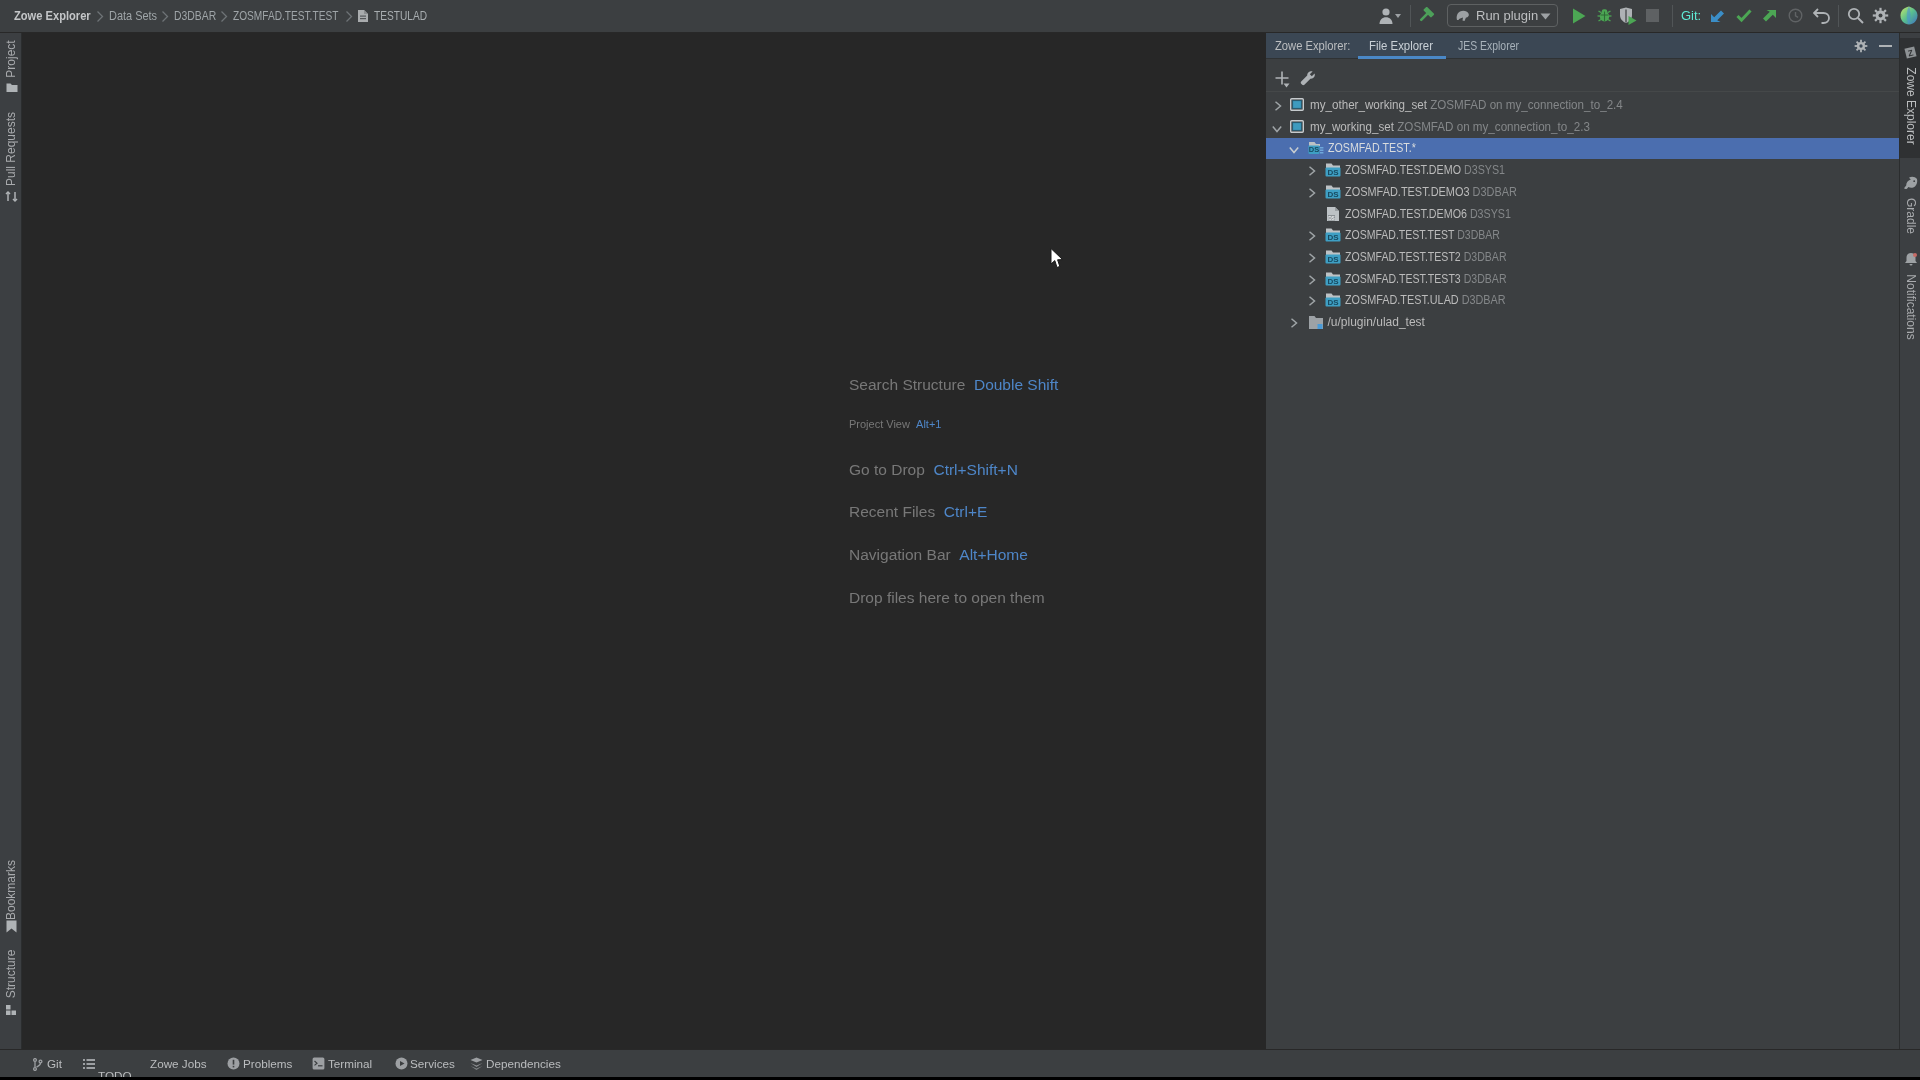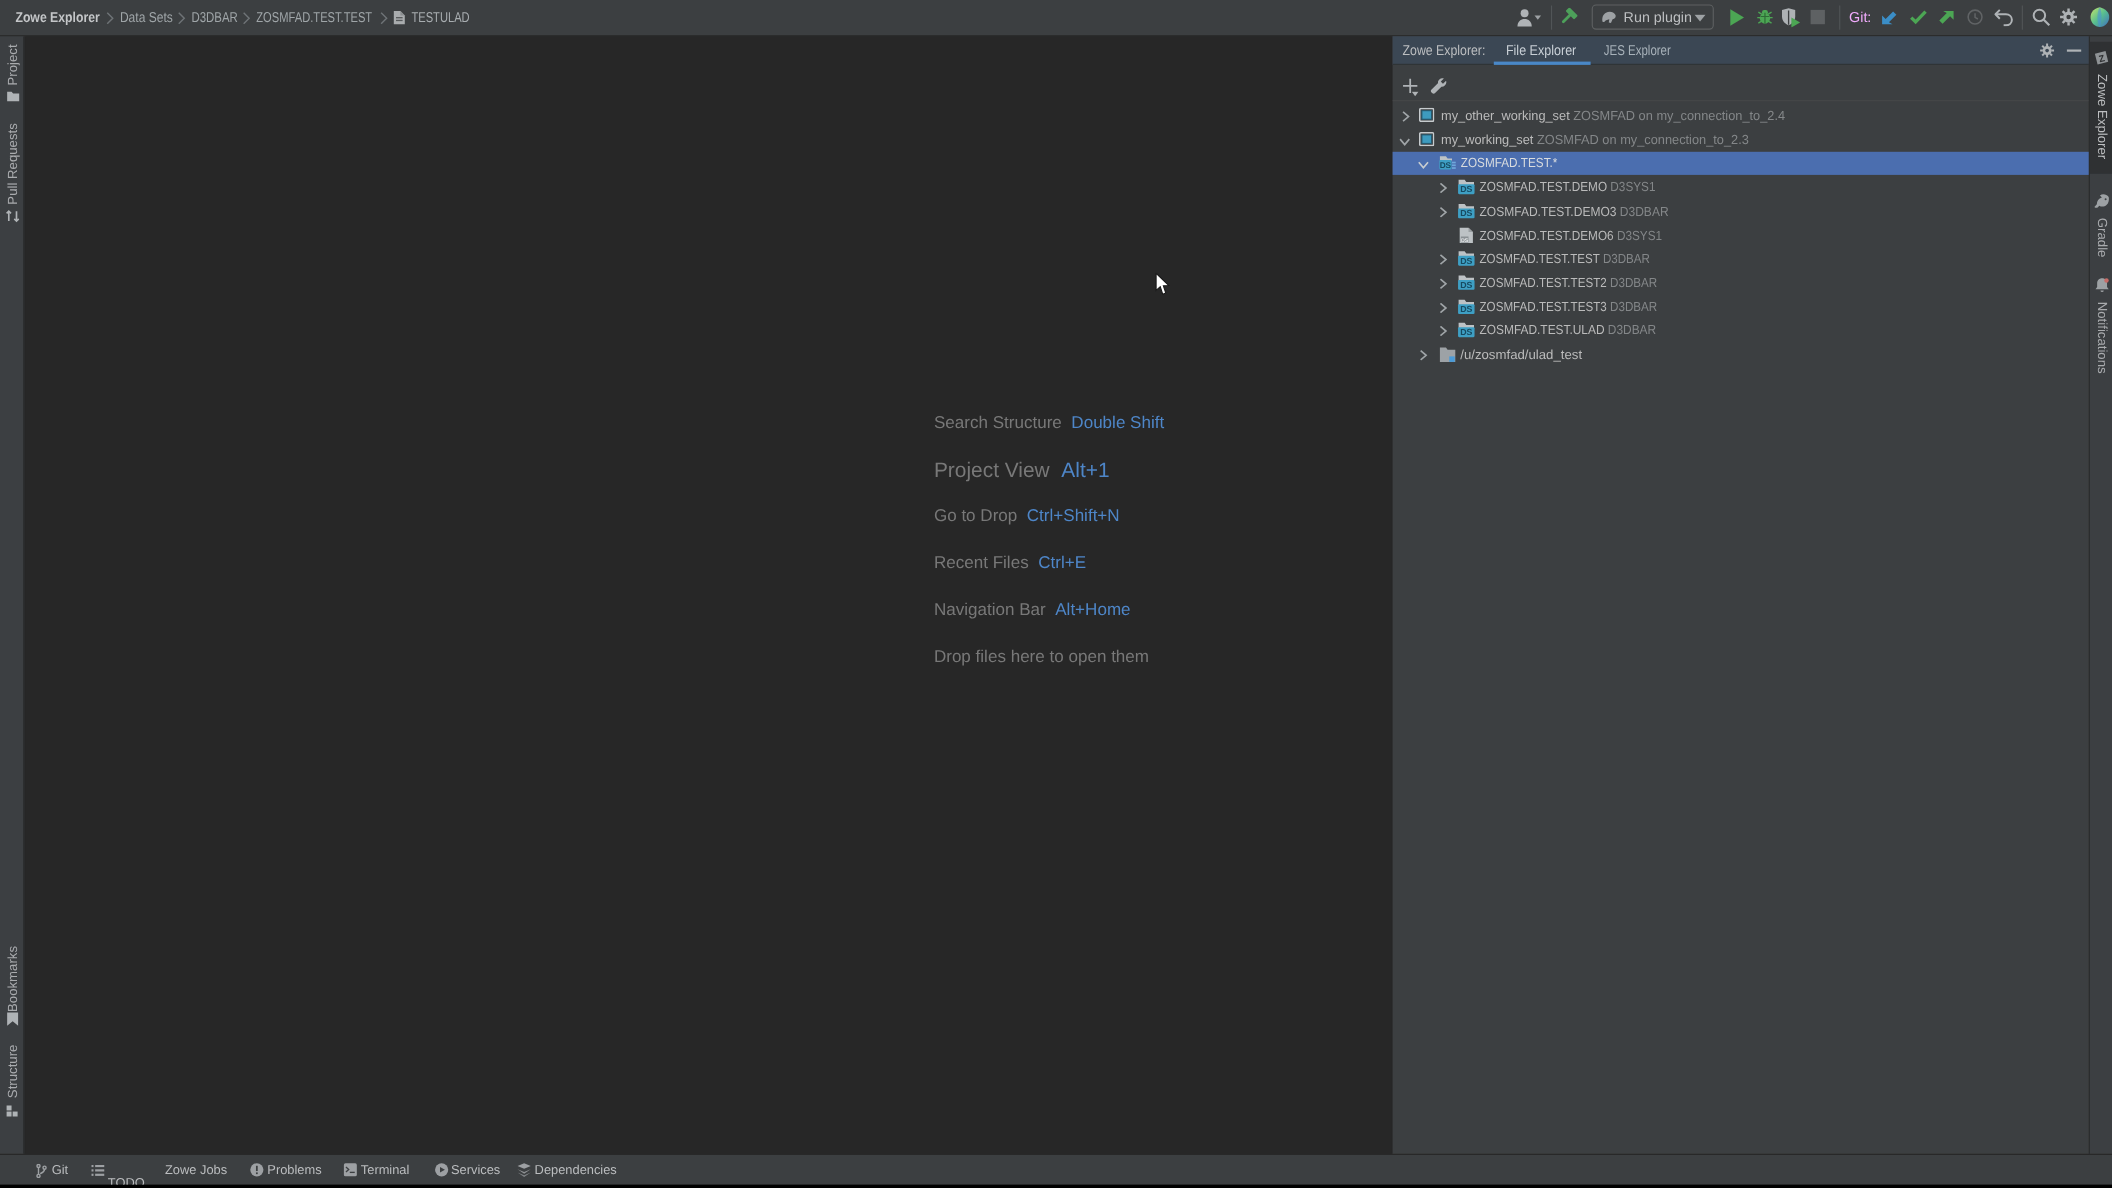--- a/index.html
+++ b/index.html
@@ -101,21 +101,21 @@
   </svg>
 
   <svg class="abs" style="left:1618px; top:7px;" width="19" height="18" viewBox="0 0 19 18">
     <path d="M2 2 l6-1.5 6 1.5 v6 c0 4-2.5 6.5-6 8 c-3.5-1.5-6-4-6-8 z" fill="#AEB2B5"></path>
     <path d="M8 2.5 v13" stroke="#3C3F41" stroke-width="1.2"></path>
     <path d="M10.5 9 L18.5 13.5 L10.5 18 z" fill="#4CA654"></path>
   </svg>
 
   <div class="abs" style="left:1646px; top:9px; width:13px; height:13px; background:#5E6163;"></div>
   <div class="sep" style="left:1672px;"></div>
-  <div class="abs" style="left:1681px; top:0; height:31px; line-height:31px; font-size:13px; color:#f0abfc;">Git:</div>
+  <div class="abs" style="left:1681px; top:0; height:31px; line-height:31px; font-size:13px; color:#5eead4;">Git:</div>
 
   <svg class="abs" style="left:1710px; top:8px;" width="16" height="16" viewBox="0 0 16 16">
     <path d="M2 14 L2 6 L5.2 9.2 L12 2.4 L15 5.4 L8.2 12.2 L11.5 14 z" fill="#3B8EC7" transform="translate(-1,0)"></path>
   </svg>
 
   <svg class="abs" style="left:1736px; top:8px;" width="16" height="15" viewBox="0 0 16 15">
     <path d="M1.5 8 L5.5 12 L14.5 2.5" stroke="#4CA654" stroke-width="3" fill="none"></path>
   </svg>
 
   <svg class="abs" style="left:1762px; top:8px;" width="16" height="16" viewBox="0 0 16 16">
@@ -193,21 +193,21 @@
   <svg class="abs" style="left:5px; top:971px;" width="12" height="12" viewBox="0 0 12 12">
     <rect x="1" y="1" width="4.5" height="4.5" fill="#AFB3B6"></rect>
     <rect x="6.5" y="6.5" width="4.5" height="4.5" fill="#AFB3B6"></rect>
     <rect x="1" y="6.5" width="4.5" height="4.5" fill="#AFB3B6"></rect>
   </svg>
 </div>
 <div id="editor">
   <div class="abs" style="left:826px; top:343px; font-size:15.5px; white-space:nowrap;">
     <span style="color:#787878;">Search Structure</span>&nbsp;&nbsp;<span style="color:#4E86C8;text-align:center;">Double Shift</span>
   </div>
-  <div class="abs" style="left:826px; top:385px; font-size:19px; white-space:nowrap;text-align:right;">
+  <div class="abs" style="left:826px; top:385px; font-size:11px; white-space:nowrap;text-align:right;">
     <span style="color:#787878;">Project View</span>&nbsp;&nbsp;<span style="color:#4E86C8;">Alt+1</span>
   </div>
   <div class="abs" style="left:826px; top:428px; font-size:15.5px; white-space:nowrap;">
     <span style="color:#787878;">Go to Drop</span>&nbsp;&nbsp;<span style="color:#4E86C8;">Ctrl+Shift+N</span>
   </div>
   <div class="abs" style="left:826px; top:470px; font-size:15.5px; white-space:nowrap;">
     <span style="color:#787878;">Recent Files</span>&nbsp;&nbsp;<span style="color:#4E86C8;">Ctrl+E</span>
   </div>
   <div class="abs" style="left:826px; top:513px; font-size:15.5px; white-space:nowrap;">
     <span style="color:#787878;">Navigation Bar</span>&nbsp;&nbsp;<span style="color:#4E86C8;">Alt+Home</span>
@@ -381,21 +381,21 @@
     </div>
 
     <div class="treerow" style="top:278.5px;">
       <svg class="abs" style="left:24px; top:6px;" width="8" height="10" viewBox="0 0 8 10">
           <path d="M1.5 0.8 L6.5 5 L1.5 9.2" stroke="#9FA4A7" stroke-width="1.5" fill="none"></path>
         </svg>
       <svg class="abs" style="left:42px; top:3px;" width="16" height="15" viewBox="0 0 16 15">
         <path d="M1 1 h5.5 l1.5 2 h7 v11 h-14 z" fill="#9DA2A6"></path>
         <rect x="9.5" y="9" width="5" height="5" fill="#4A9BD8"></rect>
       </svg>
-      <span class="abs tname" style="left:61.5px; top:0; height:21px; line-height:21px;">/u/zosmfad/ulad_test</span>
+      <span class="abs tname" style="left:61.5px; top:0; height:21px; line-height:21px;">/u/plugin/ulad_test</span>
     </div>
   </div>
 </div>
 <div id="rightstripe">
   <div class="abs" style="left:0; top:5px; width:21px; height:120px; background:#2F3133;"></div>
 
   <svg class="abs" style="left:3px; top:12px;" width="15" height="15" viewBox="0 0 15 15">
     <g transform="rotate(-14 7.5 7.5)">
       <rect x="2.5" y="2.5" width="10" height="10" fill="#8E9295"></rect>
       <text x="7.5" y="11" font-size="8.5" font-weight="bold" fill="#2F3133" text-anchor="middle" font-family="Liberation Sans">Z</text>

